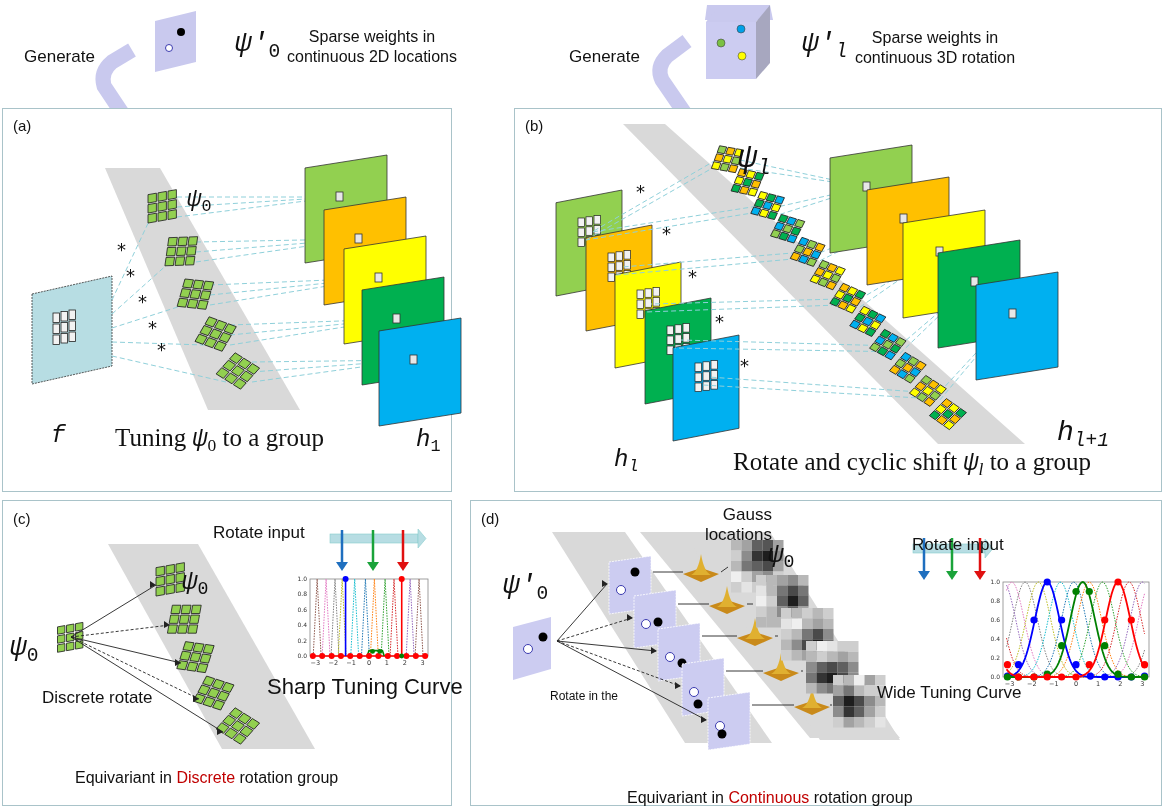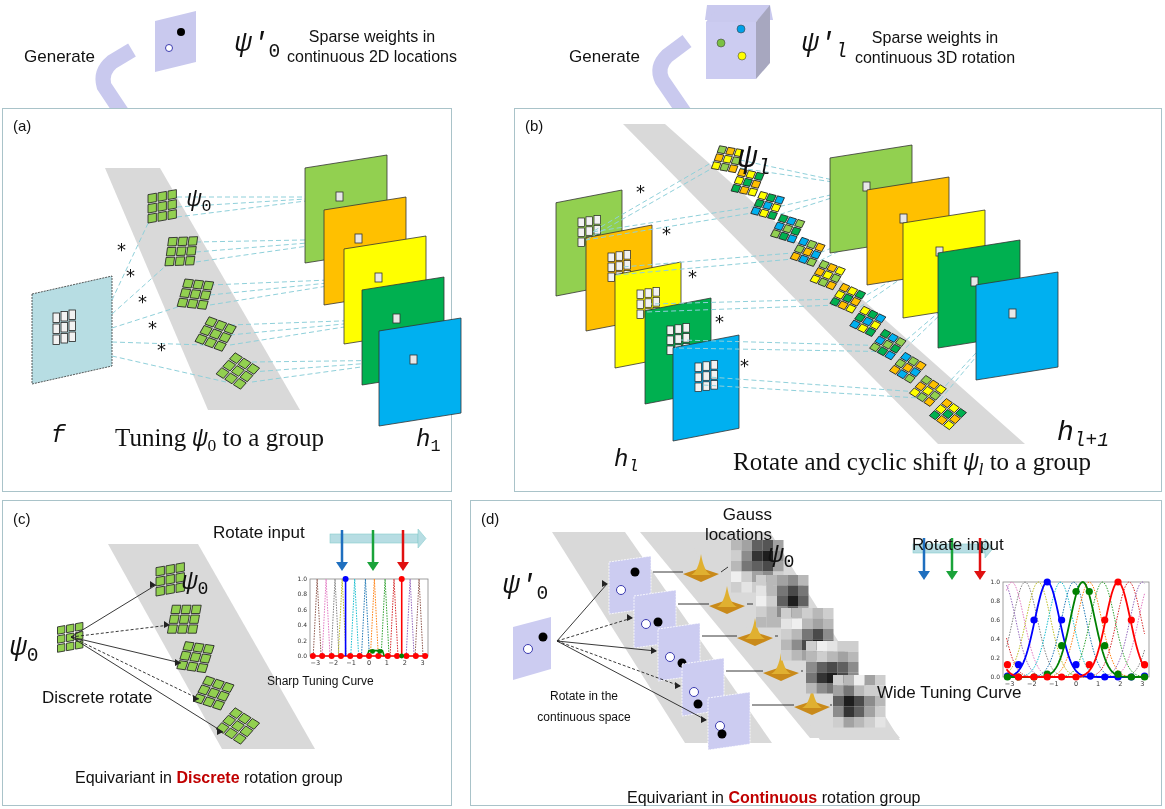--- a/index.html
+++ b/index.html
@@ -5,21 +5,21 @@
   html,body{margin:0;padding:0;background:#fff;}
   body{width:1165px;height:809px;position:relative;overflow:hidden;font-family:"Liberation Sans",sans-serif;color:#111;}
   .abs{position:absolute;}
   .sans{font-family:"Liberation Sans",sans-serif;}
   .panel{position:absolute;border:1.5px solid #a9c3c9;background:#fff;}
   .plabel{position:absolute;font-size:15px;}
   .math{font-family:Liberation Mono, monospace;font-style:italic;}
   .sub{font-size:0.7em;font-style:italic;vertical-align:-0.3em;}
   svg{position:absolute;left:0;top:0;overflow:visible;}
   .cap{font-family:"Liberation Serif",serif;font-size:25px;}
-  .red{color:#c00000;font-weight:bold;}
+  .red{color:#c00000;font-weight:normal;}
 </style>
 </head>
 <body>
 
 <div class="abs sans" style="left:24px;top:47px;font-size:17px;">Generate</div>
 
 <svg width="1165" height="809">
 
   <g>
     <polygon points="155,21 196,11 196,62 155,72" fill="#c9c9ee"></polygon>
@@ -580,21 +580,21 @@
       <circle cx="372.57575757575756" cy="651.38" r="2.4" fill="#008000"></circle>
       <circle cx="379.72727272727275" cy="651.38" r="2.4" fill="#008000"></circle>
       <circle cx="401.71818181818185" cy="656" r="2.4" fill="#008000"></circle>
     </g>
 </svg>
 
 <div class="abs math" style="left:182px;top:567px;font-size:26px;"><span>ψ</span><span class="sub" style="font-style:normal">0</span></div>
 <div class="abs math" style="left:10px;top:632px;font-size:28px;"><span>ψ</span><span class="sub" style="font-style:normal">0</span></div>
 <div class="abs sans" style="left:213px;top:523px;font-size:17px;">Rotate input</div>
 <div class="abs sans" style="left:42px;top:688px;font-size:17px;">Discrete rotate</div>
-<div class="abs sans" style="left:267px;top:674px;font-size:12px;">Sharp Tuning Curve</div>
+<div class="abs sans" style="left:267px;top:674px;font-size:22px;">Sharp Tuning Curve</div>
 <div class="abs sans" style="left:75px;top:769px;font-size:16px;"><span>Equivariant in </span><span class="red">Discrete</span><span> rotation group</span></div>
 
 <div class="panel" style="left:470px;top:500px;width:690px;height:304px;"></div>
 <div class="plabel sans" style="left:481px;top:510px;">(d)</div>
 
 <svg width="1165" height="809">
   <polygon points="552,532 625,532 772,743 685,743" fill="#d9d9d9"></polygon>
   <polygon points="640,532 728,532 900,738 810,738" fill="#d9d9d9"></polygon>
   <polygon points="683,532 770,532 900,740 820,740" fill="#d9d9d9"></polygon>
 
@@ -868,16 +868,15 @@
 
 <div class="abs sans" style="left:652px;top:505px;font-size:17px;text-align:right;width:120px;line-height:20px;">
   <div>Gauss</div>
   <div>locations</div>
 </div>
 <div class="abs math" style="left:768px;top:540px;font-size:26px;"><span>ψ</span><span class="sub" style="font-style:normal">0</span></div>
 <div class="abs math" style="left:503px;top:570px;font-size:28px;"><span>ψ'</span><span class="sub" style="font-style:normal">0</span></div>
 <div class="abs sans" style="left:912px;top:535px;font-size:17px;">Rotate input</div>
 <div class="abs sans" style="left:519px;top:686px;font-size:12px;text-align:center;width:130px;line-height:21px;">
   <div>Rotate in the</div>
-  <div>continuous space</div>
 </div>
 <div class="abs sans" style="left:877px;top:683px;font-size:17px;text-align:center;">Wide Tuning Curve</div>
 <div class="abs sans" style="left:627px;top:789px;font-size:16px;"><span>Equivariant in </span><span class="red">Continuous</span><span> rotation group</span></div>
 
 </body></html>

